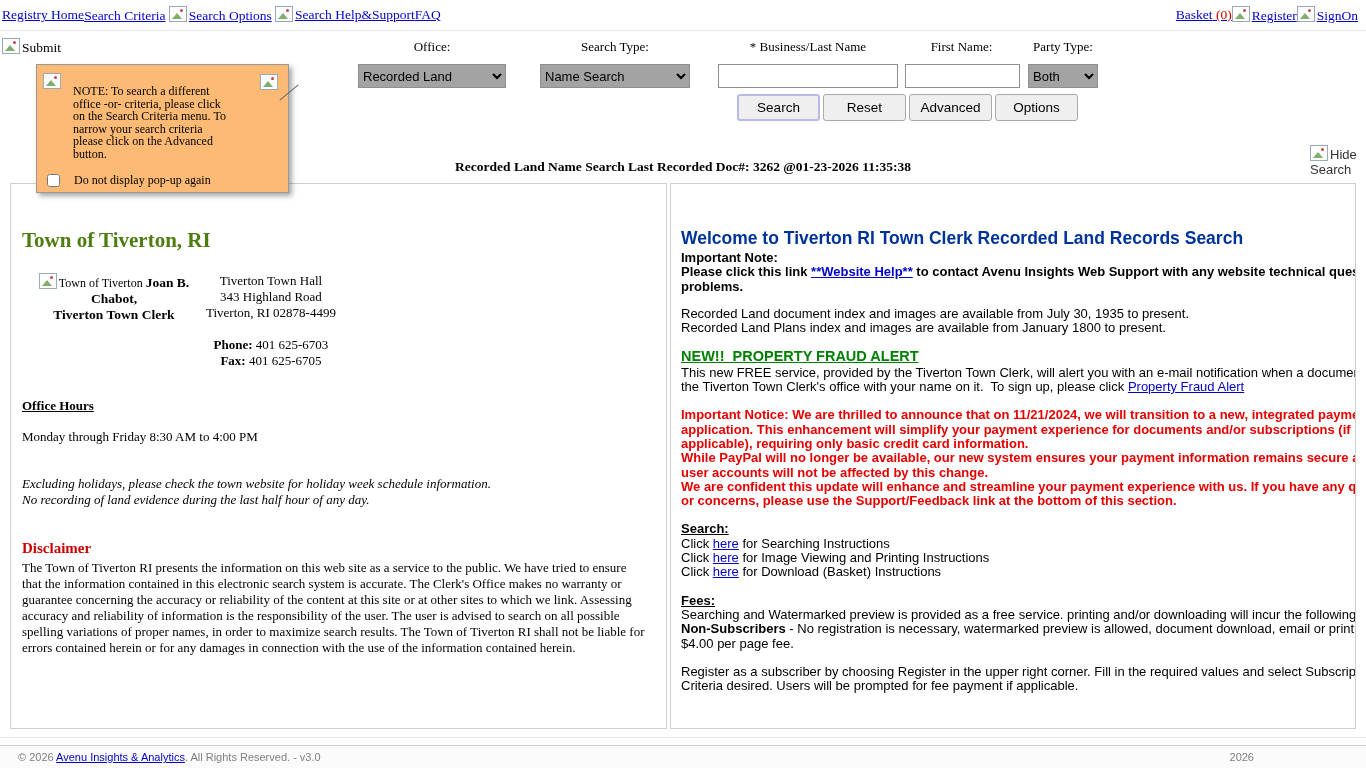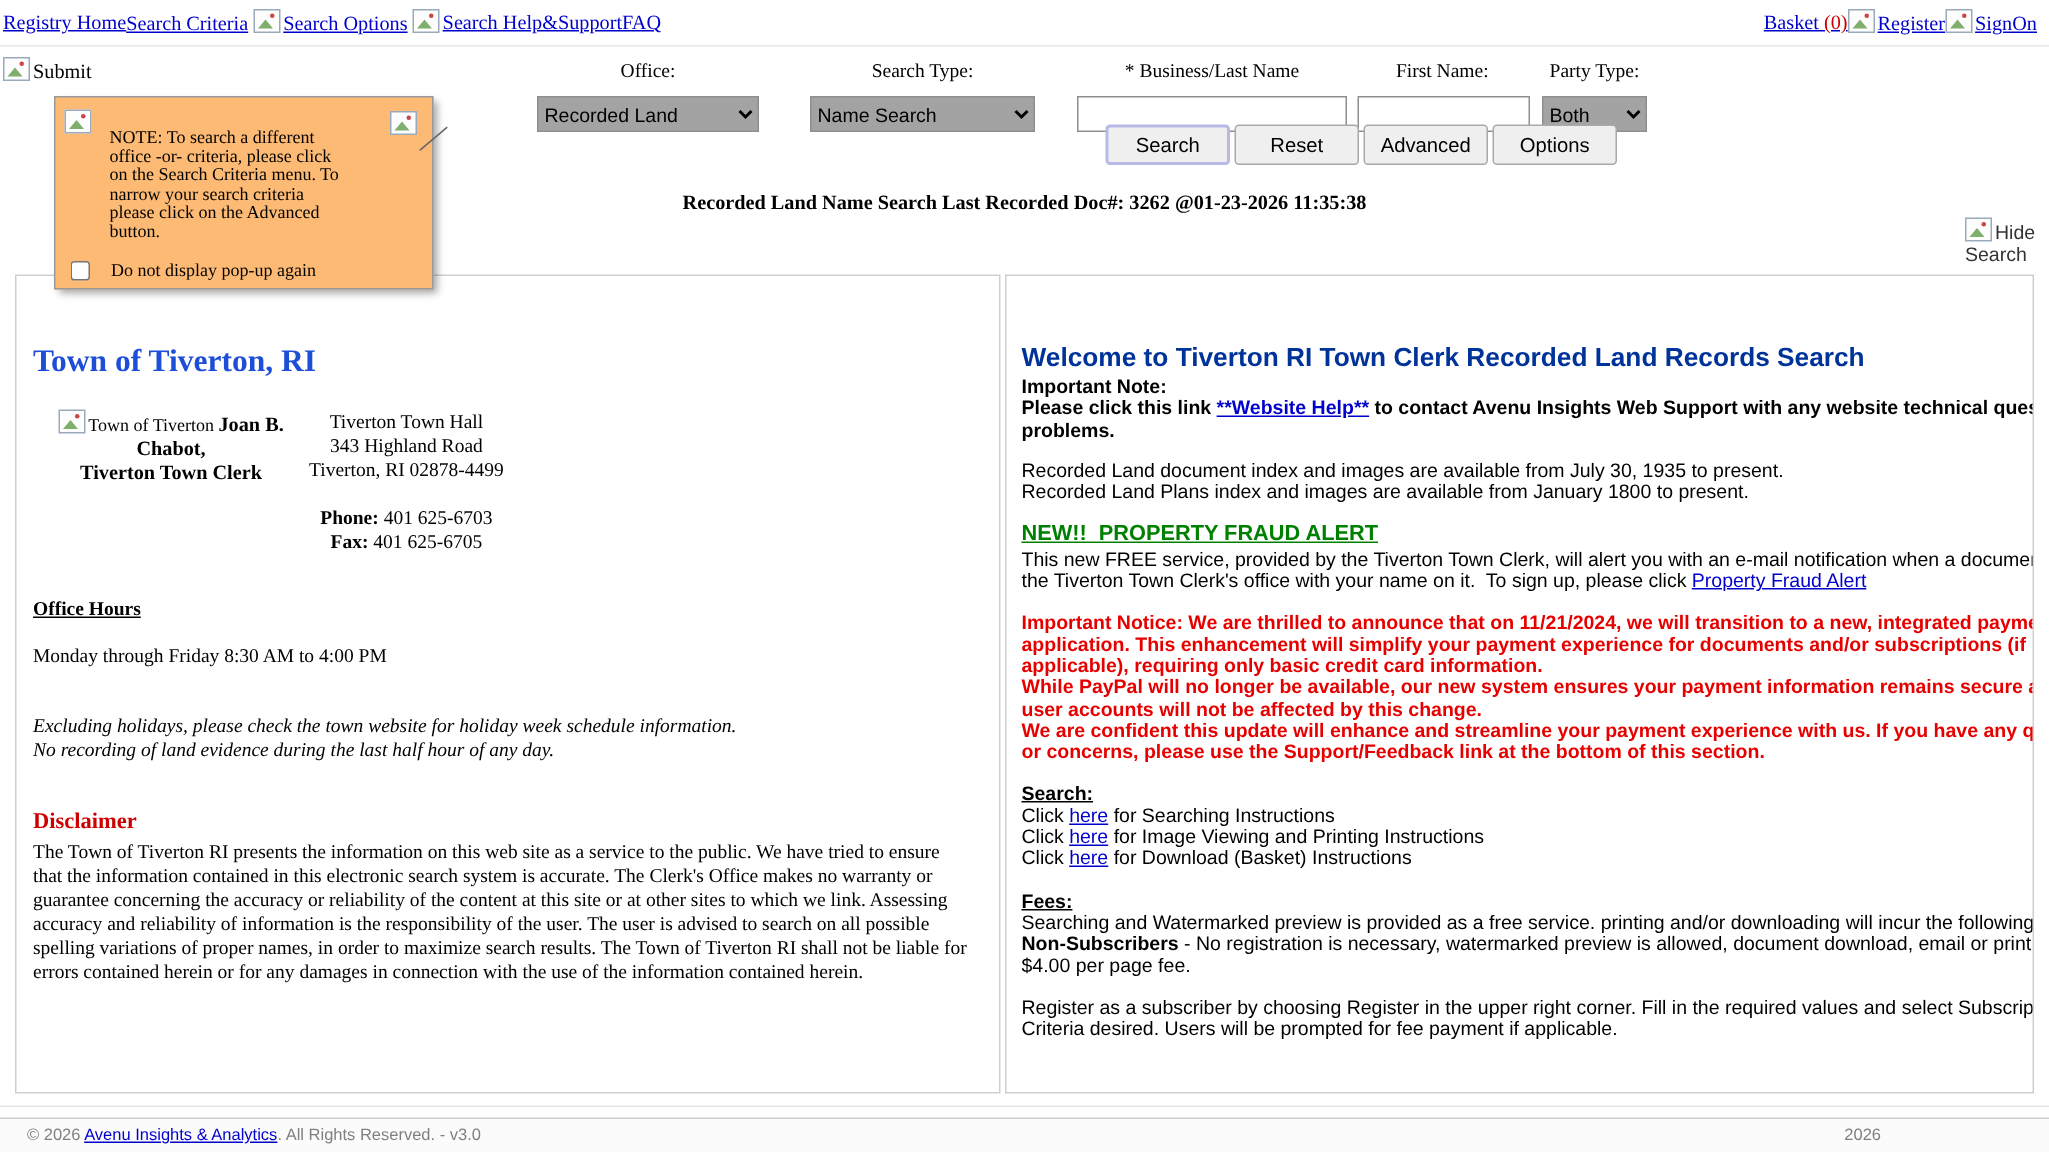--- a/index.html
+++ b/index.html
@@ -14,41 +14,41 @@
   .topnav{height:30px;display:flex;align-items:center;justify-content:space-between;padding:0 8px 0 2px;border-bottom:1px solid #e6e6e6;font-size:13.5px;}
   .topnav .grp{display:flex;align-items:center;white-space:nowrap;}
   
   .searchbar{position:relative;height:152px;}
   .submit-ctl{position:absolute;left:2px;top:7px;font-size:13.5px;}
   .fgroup{position:absolute;top:8px;text-align:center;}
   .fgroup .flabel{font-size:13px;display:block;margin-bottom:9px;}
   select{font-family:"Liberation Sans",sans-serif;font-size:13px;height:24px;border:1px solid #8f8f8f;background:#a3a3a3;}
   input[type=text]{font-family:"Liberation Sans",sans-serif;font-size:13px;height:20px;border:1px solid #8f8f8f;}
   .name-input{border:2px solid #000;height:22px;}
-  .btnrow{position:absolute;left:737px;top:52px;display:flex;gap:3px;}
+  .btnrow{position:absolute;left:737px;top:63px;display:flex;gap:3px;}
   .btn{width:83px;height:27px;font-family:"Liberation Sans",sans-serif;font-size:13.5px;background:#efefef;border:1px solid #a9a9a9;border-radius:3px;}
   .btn.focused{border:2px solid #b9b9e6;}
-  .statusline{position:absolute;left:0;top:96px;width:100%;text-align:center;font-weight:bold;font-size:13.5px;}
+  .statusline{position:absolute;left:0;top:128px;width:100%;text-align:center;font-weight:bold;font-size:13.5px;}
   .hidesearch{position:absolute;right:2px;top:114px;width:54px;font-family:"Liberation Sans",sans-serif;font-size:13px;color:#333;line-height:15px;}
   
   .popup{position:absolute;left:36px;top:33px;width:251px;height:127px;background:#fdba74;border:1px solid #999;box-shadow:3px 3px 5px rgba(0,0,0,.35);z-index:5;}
   .popup .ic-l{position:absolute;left:6px;top:8px;}
   .popup .ic-r{position:absolute;right:8px;top:9px;}
   .popup .ptext{position:absolute;left:36px;top:20px;width:160px;font-size:12px;line-height:12.5px;}
   .popup .pchk{position:absolute;left:10px;bottom:4px;display:flex;align-items:center;font-size:12px;justify-content:space-between;}
   .popup .pchk input{margin:0 14px 0 0;width:13px;height:13px;}
   .pointer{position:absolute;right:-13px;top:27px;width:24px;height:1px;background:#666;transform:rotate(-40deg);}
   
   .panels{display:flex;gap:3px;margin:0 10px;height:546px;}
   .panel{border:1px solid #cfcfcf;background:#fff;overflow:hidden;}
   .panel.lp{width:655px;}
   .panel.rp{flex:1;}
   
   .lp-content{padding:0 10px 0 11px;}
-  .lp-title{margin-top:44px;font-size:21px;font-weight:bold;color:#1d4ed8;}
+  .lp-title{margin-top:44px;font-size:21px;font-weight:bold;color:#4d7c0f;}
   .clerkrow{display:flex;margin-top:20px;text-align:center;}
   .clerk-col{width:184px;font-size:12px;line-height:16px;}
   .clerk-col b{font-size:13.5px;}
   .addr-col{font-size:13px;line-height:16px;}
   .addr-col .phfx{margin-top:16px;}
   .oh-block{margin-top:28px;font-weight:bold;text-decoration:underline;line-height:17px;}
   .hours{margin-top:15px;}
   .itnotes{margin-top:31px;font-style:italic;line-height:16px;}
   .disc-head{margin-top:32px;color:#cc0000;font-weight:bold;font-size:15px;}
   .disc-text{margin-top:3px;line-height:16px;width:625px;}

